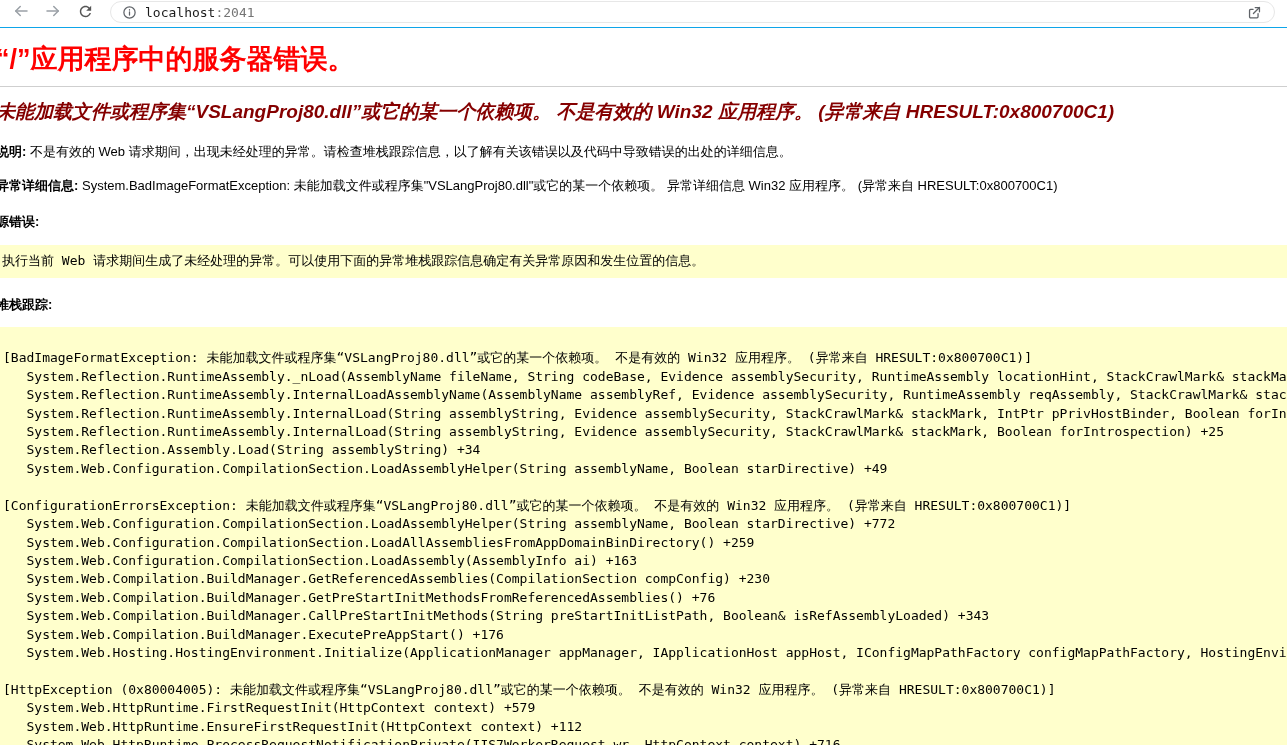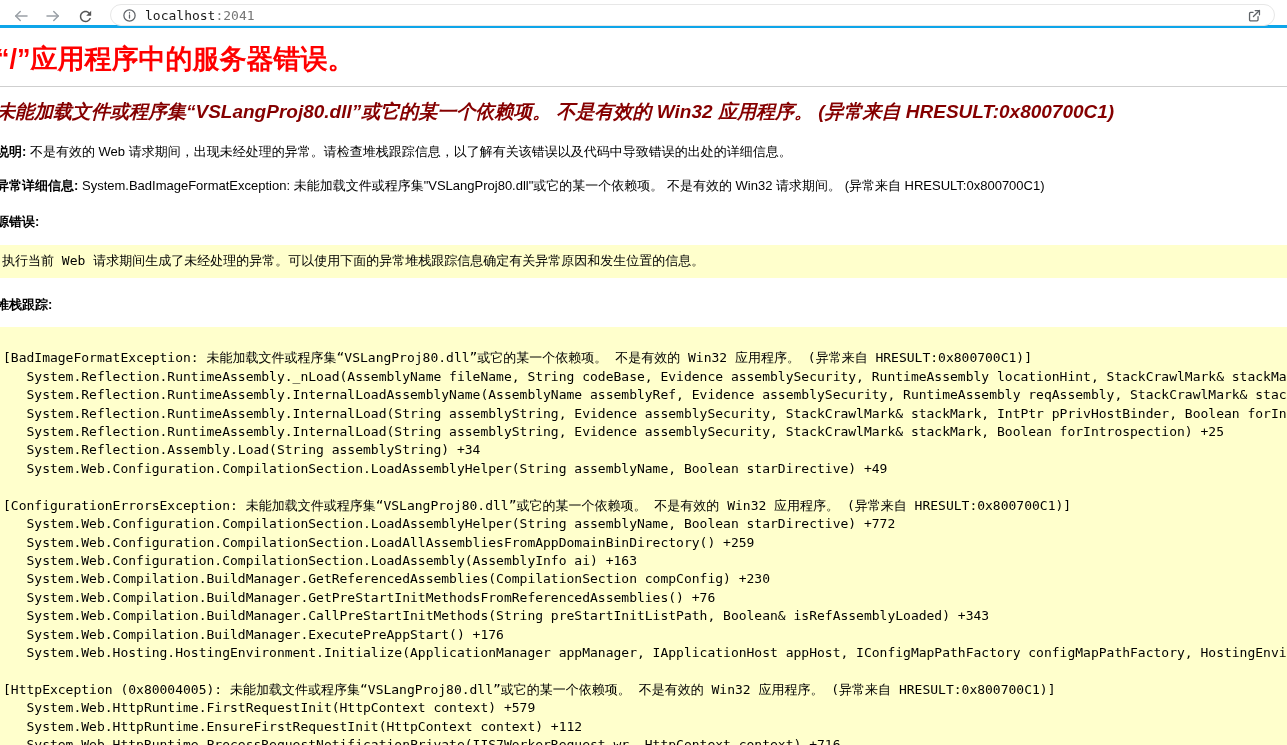--- a/index.html
+++ b/index.html
@@ -5,23 +5,23 @@
   * { margin: 0; padding: 0; box-sizing: border-box; }
   html, body { background: #fff; }
   body {
     width: 1287px; height: 745px; overflow: hidden;
     font-family: "Liberation Sans", sans-serif;
     color: #000;
   }
   
   .chrome {
     height: 28px; width: 100%;
-    display: flex; align-items: flex-start;
+    display: flex; align-items: flex-end;
     background: #fff;
-    border-bottom: 3px solid #0ea5e9;
+    border-bottom: 1px solid #0ea5e9;
     padding: 4px 8px;
   }
   .nav-btn {
     width: 26px; height: 24px; display: flex; align-items: center; justify-content: center;
     margin-right: 6px; cursor: pointer; flex: 0 0 auto;
   }
   .omnibox {
     flex: 1 1 auto; height: 22px; margin-left: 6px; margin-right: 4px;
     border: 1px solid #e7e7e7; border-radius: 12px;
     display: flex; align-items: center; padding: 0 8px;
@@ -116,21 +116,21 @@
   </div>
 </div>
 
 <div class="page">
   <h1>“/”应用程序中的服务器错误。</h1>
   <hr class="rule">
   <h2>未能加载文件或程序集“VSLangProj80.dll”或它的某一个依赖项。 不是有效的 Win32 应用程序。 (异常来自 HRESULT:0x800700C1)</h2>
 
   <div class="para"><b>说明:</b><span> 不是有效的 Web 请求期间，出现未经处理的异常。请检查堆栈跟踪信息，以了解有关该错误以及代码中导致错误的出处的详细信息。</span></div>
 
-  <div class="para tight"><b>异常详细信息:</b><span> System.BadImageFormatException: 未能加载文件或程序集"VSLangProj80.dll"或它的某一个依赖项。 不是有效的 Win32 请求期间。 (异常来自 HRESULT:0x800700C1)</span></div>
+  <div class="para tight"><b>异常详细信息:</b><span> System.BadImageFormatException: 未能加载文件或程序集"VSLangProj80.dll"或它的某一个依赖项。 异常详细信息 Win32 应用程序。 (异常来自 HRESULT:0x800700C1)</span></div>
 
   <div class="label-line">源错误:</div>
 
   <div class="src-box">
     <span>执行当前 Web 请求期间生成了未经处理的异常。可以使用下面的异常堆栈跟踪信息确定有关异常原因和发生位置的信息。</span>
   </div>
 
   <div class="label-line">堆栈跟踪:</div>
 
   <div class="stack-box">

